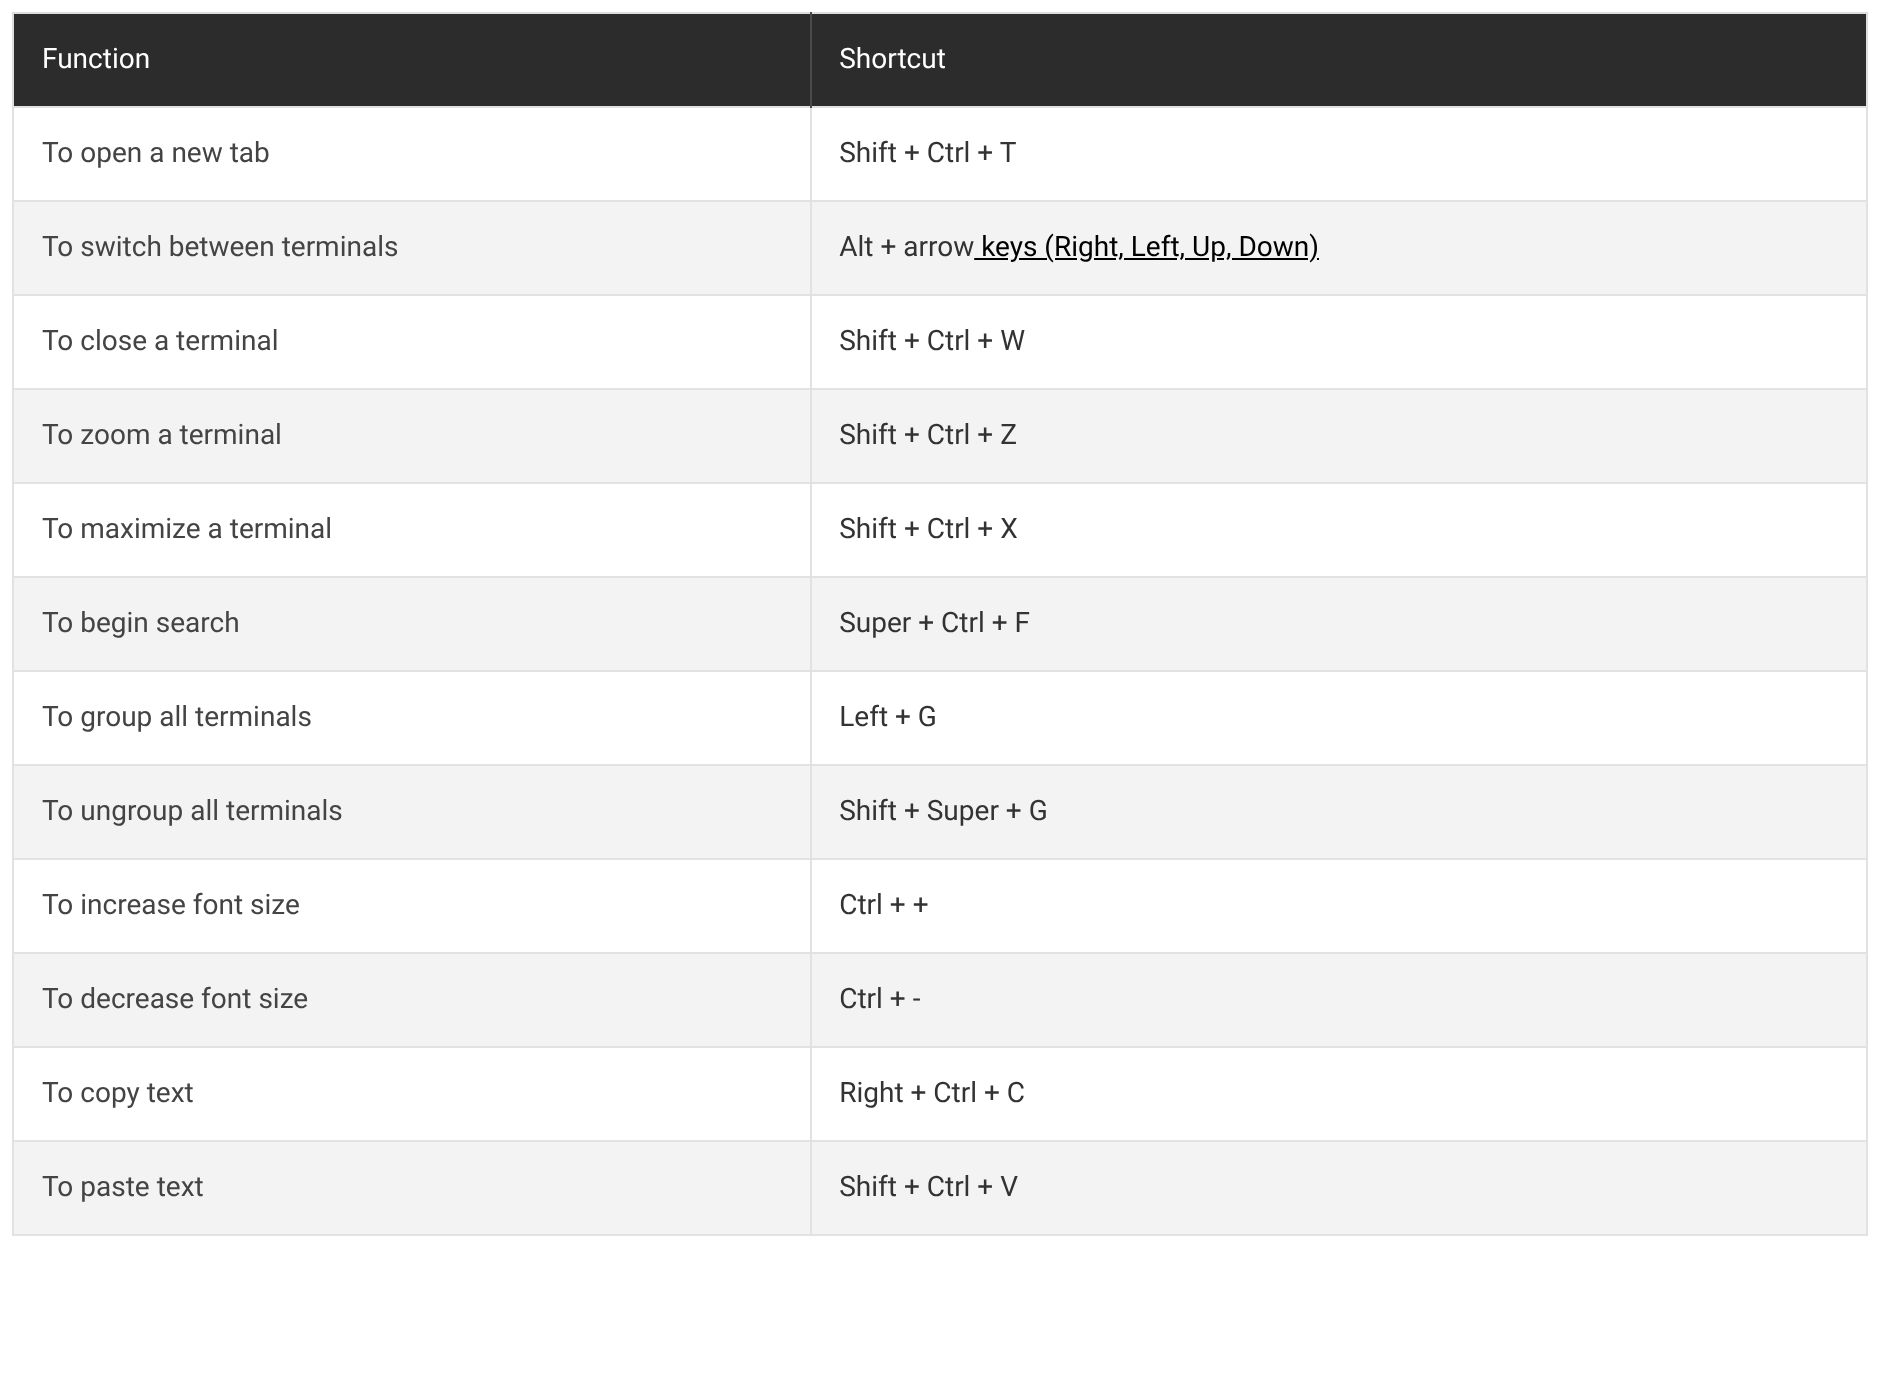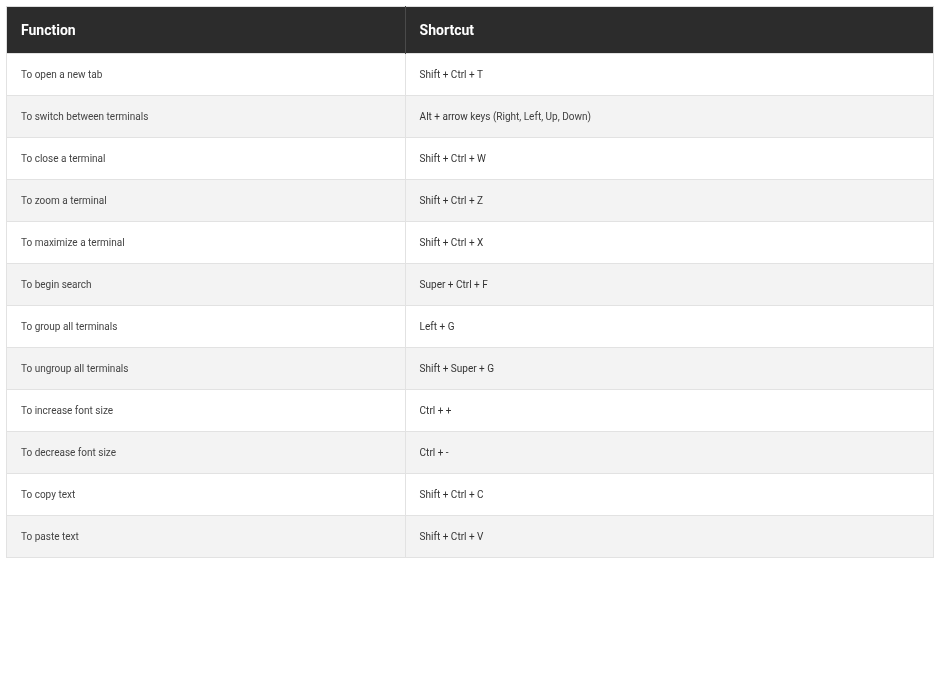--- a/index.html
+++ b/index.html
@@ -16,55 +16,56 @@
     box-sizing: border-box;
   }
   table {
     width: 100%;
     border-collapse: collapse;
     border: 1px solid #ddd;
   }
   thead th {
     background: #2c2c2c;
     color: #ffffff;
-    font-weight: 700;
+    font-weight: 400;
     text-align: left;
     padding: 15px 14px;
     font-size: 14px;
     border: none;
   }
   thead th:first-child {
     border-right: 1px solid #4a4a4a;
   }
   tbody td {
     padding: 15px 14px;
     border: 1px solid #e2e2e2;
     vertical-align: middle;
-    font-size: 10px;
+    font-size: 14px;
     color: #444;
   }
   tbody tr:nth-child(even) td {
     background: #f3f3f3;
   }
   tbody tr:nth-child(odd) td {
     background: #ffffff;
   }
   .col-func {
     width: 43%;
   }
   .col-short {
     width: 57%;
   }
   .bold {
     font-weight: 400;
     color: #333;
   }
   .plain {
     font-weight: 400;
-    color: #404040;
+    color: #000000;
+    text-decoration: underline;
   }
 </style>
 </head>
 <body>
 
 <div class="wrap">
   <table>
     <colgroup>
       <col class="col-func">
       <col class="col-short">
@@ -111,21 +112,21 @@
         <tr>
           <td>To increase font size</td>
           <td><span class="bold">Ctrl + +</span></td>
         </tr>
         <tr>
           <td>To decrease font size</td>
           <td><span class="bold">Ctrl + -</span></td>
         </tr>
         <tr>
           <td>To copy text</td>
-          <td><span class="bold">Shift + Ctrl + C</span></td>
+          <td><span class="bold">Right + Ctrl + C</span></td>
         </tr>
         <tr>
           <td>To paste text</td>
           <td><span class="bold">Shift + Ctrl + V</span></td>
         </tr>
       </tbody>
   </table>
 </div>
 
 </body></html>

